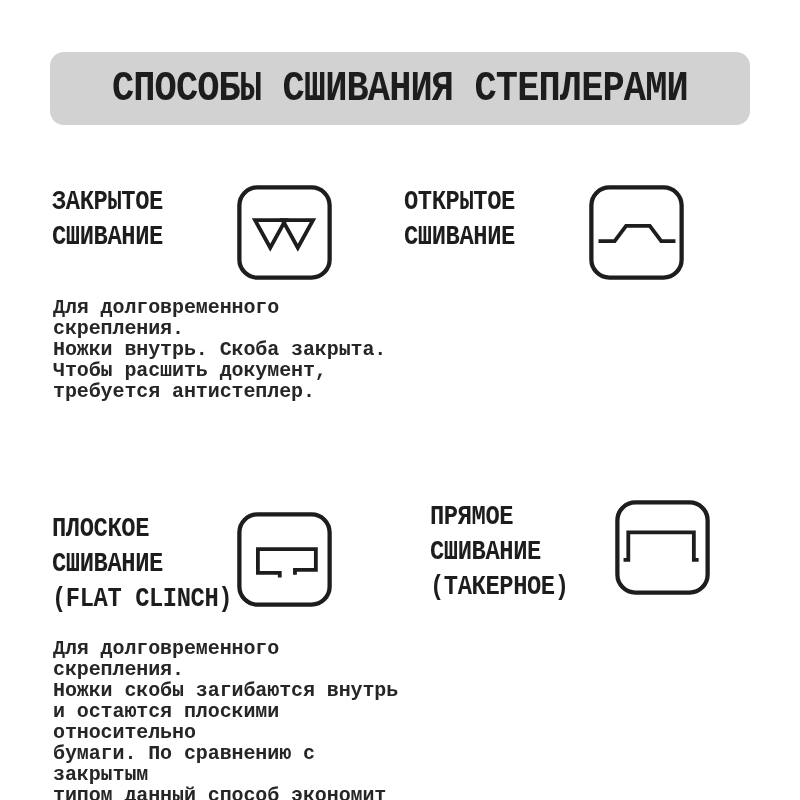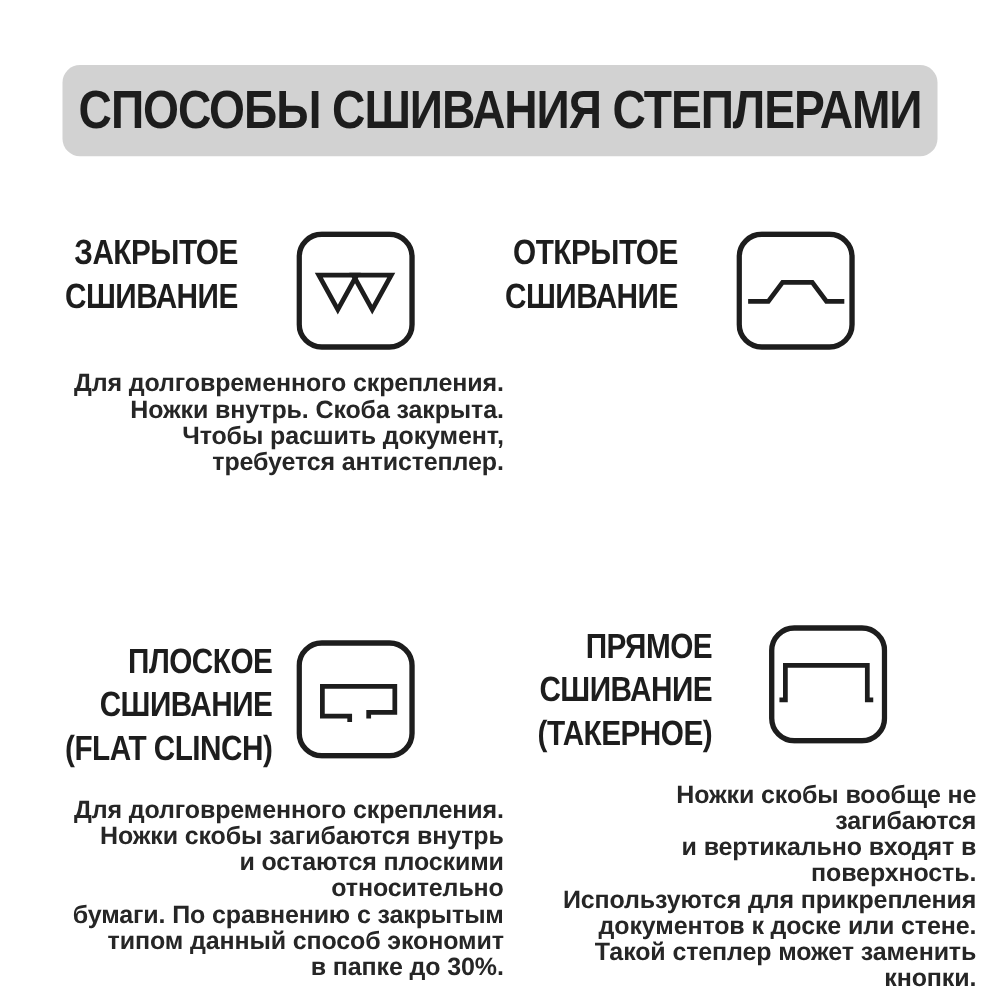--- a/index.html
+++ b/index.html
@@ -6,21 +6,21 @@
     margin: 0;
     padding: 0;
     background: #ffffff;
   }
   .page {
     position: relative;
     width: 800px;
     height: 800px;
     background: #ffffff;
     overflow: hidden;
-    font-family: Liberation Sans, sans-serif;
+    font-family: Liberation Mono, monospace;
     color: #1d1d1d;
   }
   .banner {
     position: absolute;
     left: 50px;
     top: 52px;
     width: 700px;
     height: 73px;
     background: #d2d2d2;
     border-radius: 14px;
@@ -34,21 +34,20 @@
     letter-spacing: -1px;
     color: #1d1d1d;
     transform: scaleX(0.86);
     transform-origin: center center;
     white-space: nowrap;
   }
   .section {
     position: absolute;
     width: 362px;
     height: 300px;
-    text-align: right;
   }
   .sec-r1c1 { left: 52px;  top: 180px; }
   .sec-r1c2 { left: 404px; top: 180px; }
   .sec-r2c1 { left: 52px;  top: 507px; }
   .sec-r2c2 { left: 430px; top: 495px; }
   .heading {
     position: absolute;
     left: 0;
     top: 4px;
     font-size: 28px;
@@ -148,21 +147,15 @@
       <span>ПРЯМОЕ</span>
       <span>СШИВАНИЕ</span>
       <span>(ТАКЕРНОЕ)</span>
     </div>
     <div class="icon-box">
       <svg viewBox="0 0 100 100" width="95" height="95">
         <rect x="2.5" y="2.5" width="95" height="95" rx="19" fill="none" stroke="#1d1d1d" stroke-width="4.5"></rect>
         <path d="M9,63 L14,63 L14,34 L83,34 L83,63 L88,63" fill="none" stroke="#1d1d1d" stroke-width="4" stroke-linejoin="miter"></path>
       </svg>
     </div>
-    <div class="body-text body-r2">Ножки скобы вообще не загибаются
-и вертикально входят в поверхность.
-Используются для прикрепления
-документов к доске или стене.
-Такой степлер может заменить
-кнопки.</div>
   </div>
 
 </div>
 
 </body></html>

